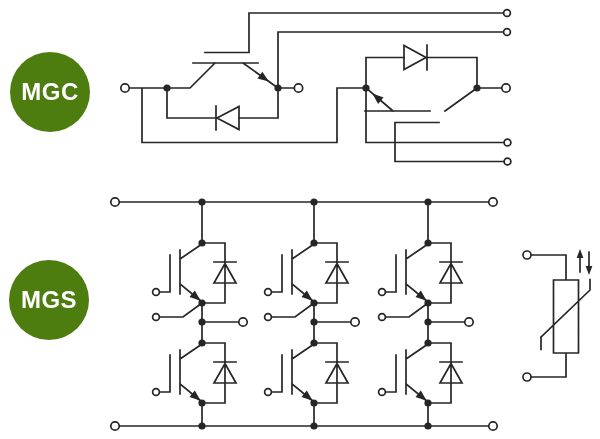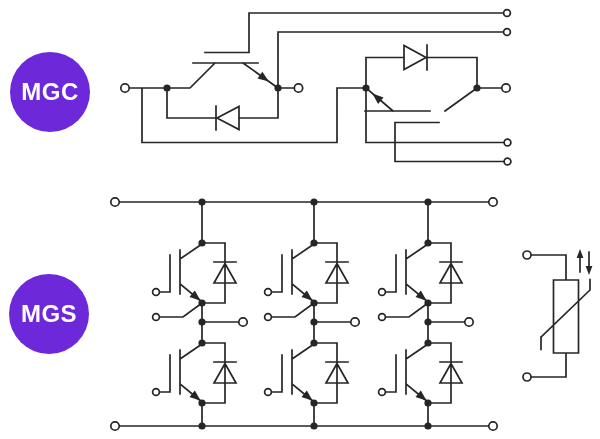--- a/index.html
+++ b/index.html
@@ -1,24 +1,24 @@
 <!DOCTYPE html>
 <html><head>
 <meta charset="utf-8">
 <style>
   html,body{margin:0;padding:0;background:#ffffff;}
   .stage{position:relative;width:600px;height:439px;background:#ffffff;overflow:hidden;
          font-family:"Liberation Sans",sans-serif;}
   .stage svg{position:absolute;left:0;top:0;}
-  .badge{position:absolute;width:80px;height:80px;border-radius:50%;background:#6d28d9;
+  .badge{position:absolute;width:80px;height:80px;border-radius:50%;background:#4d7c0f;
          color:#ffffff;display:flex;align-items:center;justify-content:center;
          font-weight:bold;font-size:24px;letter-spacing:.5px;
          font-family:"Liberation Sans",sans-serif;}
   .badge-mgc{left:10px;top:52px;}
-  .badge-mgs{left:9px;top:274px;}
+  .badge-mgs{left:9px;top:260px;}
   .w{fill:none;stroke:#262626;stroke-width:1.7;stroke-linecap:square;stroke-linejoin:miter;}
   .dot{fill:#262626;stroke:none;}
   .term{fill:#ffffff;stroke:#262626;stroke-width:1.7;}
   .ah{fill:#262626;stroke:none;}
 </style>
 </head>
 <body>
 
 <div class="stage">
 

